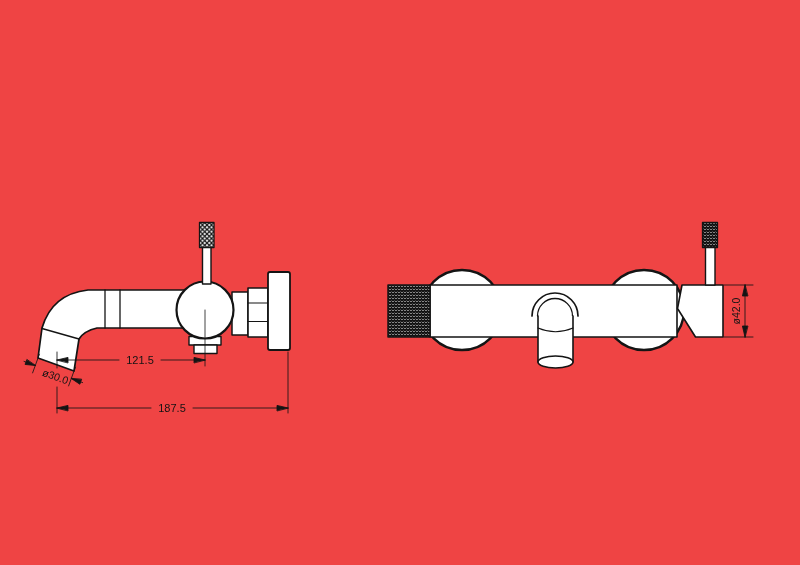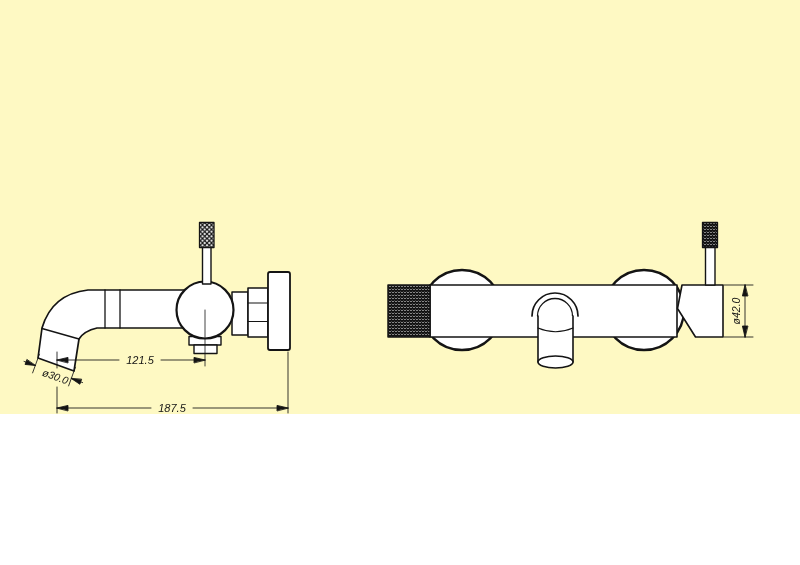--- a/index.html
+++ b/index.html
@@ -1,20 +1,20 @@
 <!DOCTYPE html>
 <html><head>
 <meta charset="utf-8">
 <style>
   html,body{
     margin:0;padding:0;background:#ffffff;
     font-family:"Liberation Sans",sans-serif;
   }
   .sheet{
-    position:relative;width:800px;height:414px;background:#fef9c3;overflow:hidden;font-style:italic;
+    position:relative;width:800px;height:565px;background:#ef4444;overflow:hidden;
   }
   svg text{
     font-family:"Liberation Sans",sans-serif;
     fill:#141414;
   }
   .dim-text{font-size:11px;}
   .dim-text-sm{font-size:10.5px;}
 </style>
 </head>
 <body>

